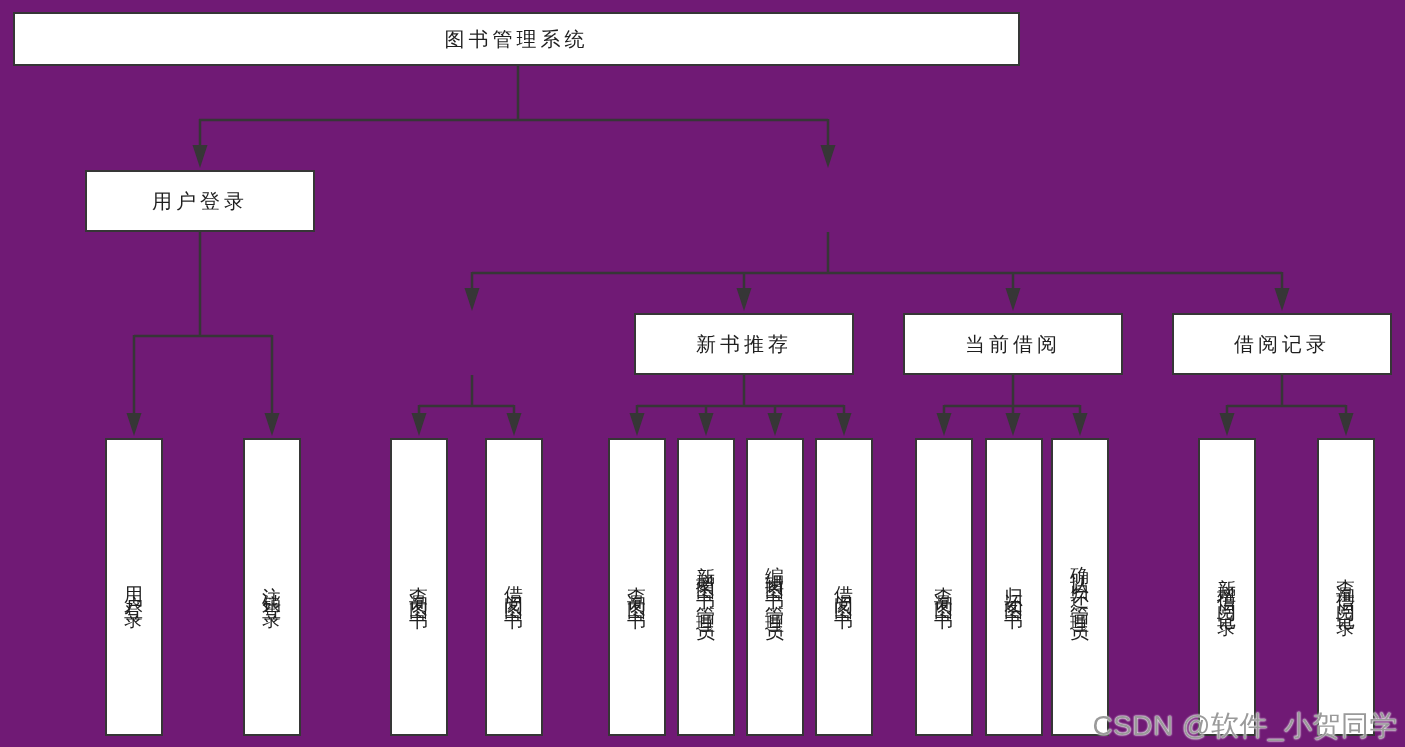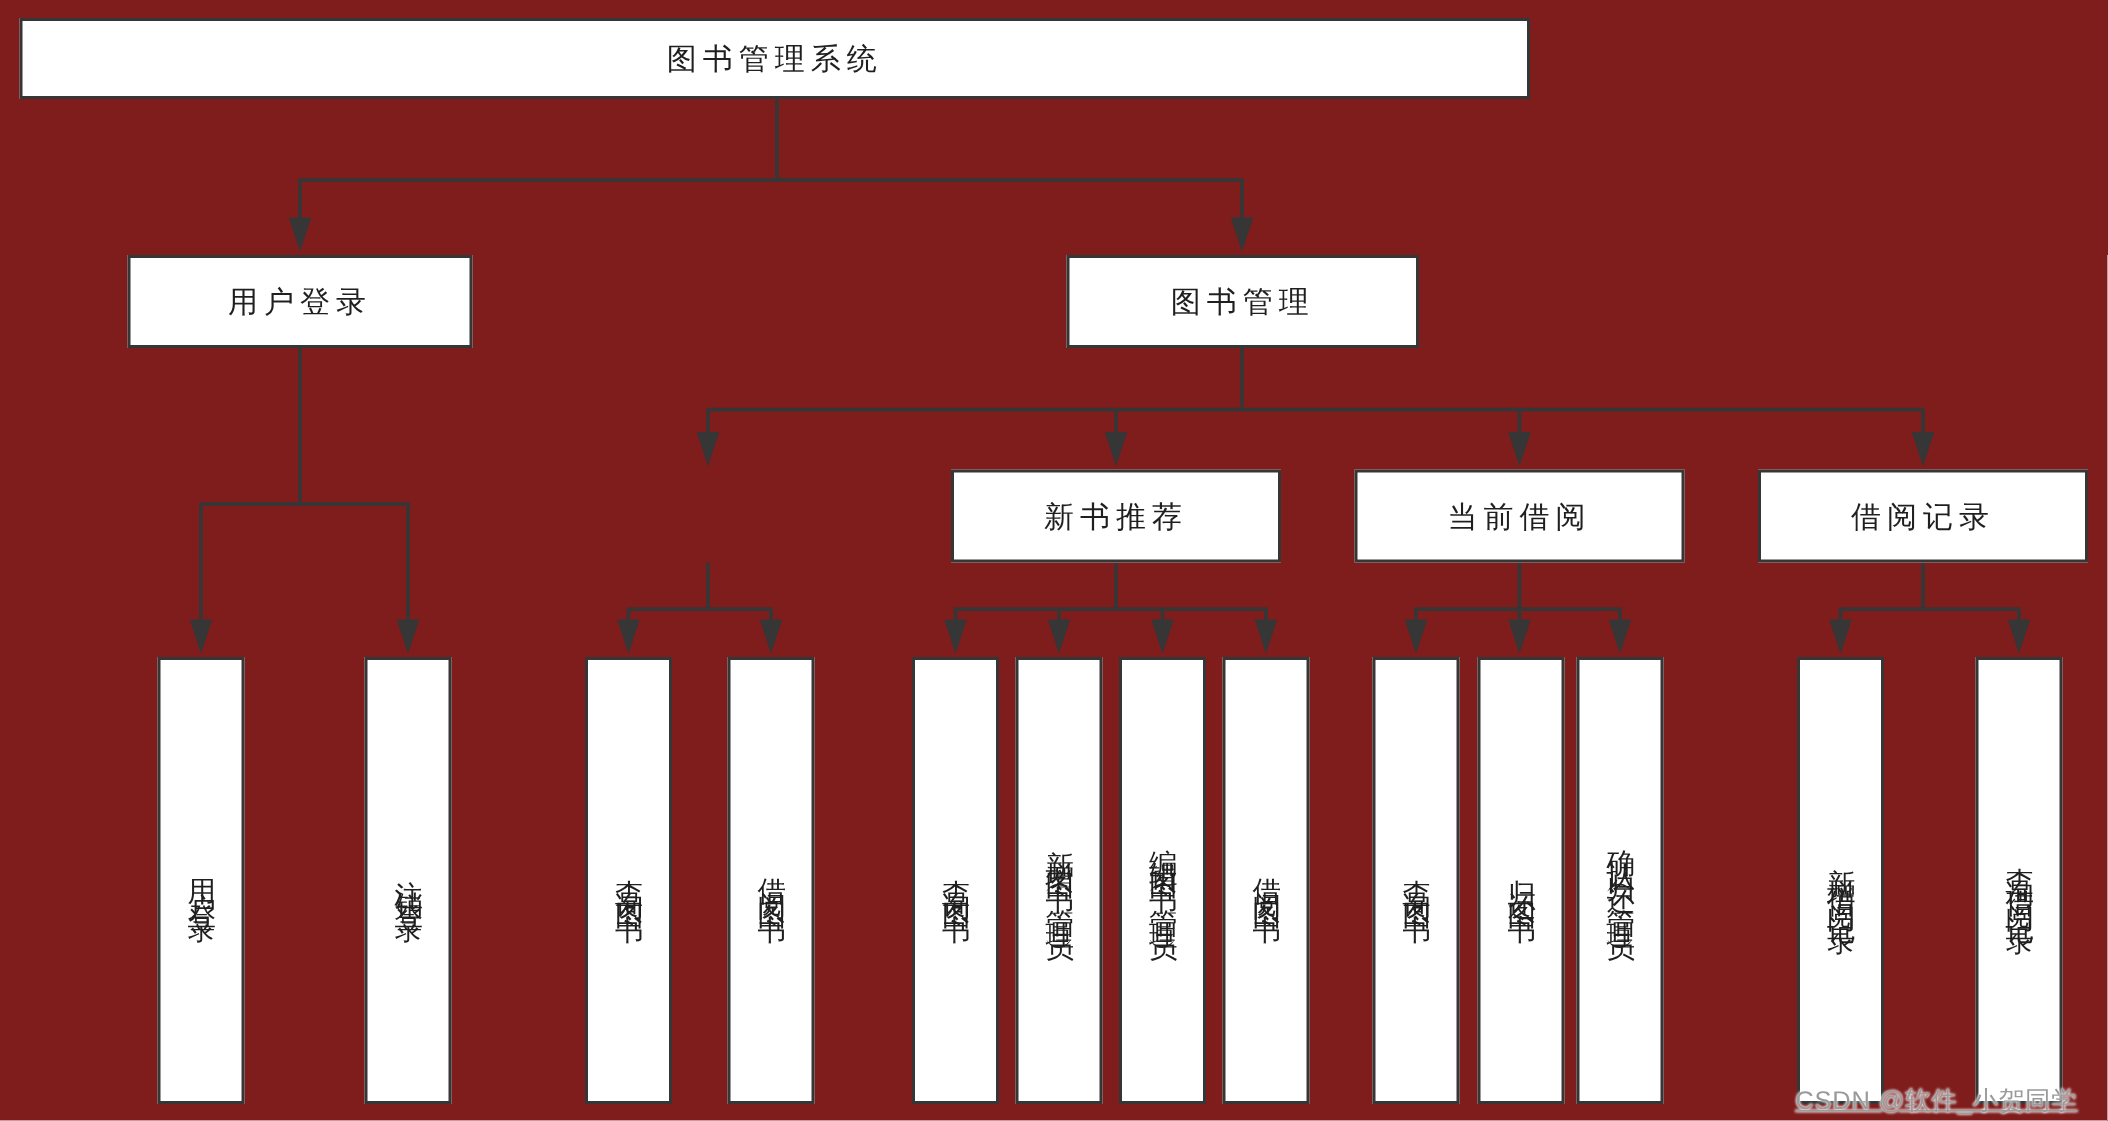--- a/index.html
+++ b/index.html
@@ -1,20 +1,20 @@
 <!DOCTYPE html>
 <html><head>
 <meta charset="utf-8">
 <style>
   html, body { margin: 0; padding: 0; background: #ffffff; }
   .canvas {
     position: relative;
     width: 1405px;
     height: 747px;
-    background: #7f1d1d;
+    background: #701a75;
     font-family: "Liberation Sans", "DejaVu Sans", sans-serif;
     overflow: hidden;
   }
   svg.wires {
     position: absolute;
     left: 0; top: 0;
     width: 1405px; height: 747px;
     z-index: 0;
   }
   .node {
@@ -61,29 +61,28 @@
   .lf-6  { left: 677px;  }
   .lf-7  { left: 746px;  }
   .lf-8  { left: 815px;  }
   .lf-9  { left: 915px;  }
   .lf-10 { left: 985px;  }
   .lf-11 { left: 1051px; }
   .lf-12 { left: 1198px; }
   .lf-13 { left: 1317px; }
   .watermark {
     position: absolute;
-    right: 20px;
+    right: 7px;
     bottom: 2px;
-    font-size: 17px;
+    font-size: 28px;
     letter-spacing: 0.5px;
     color: #9a9a9a;
     z-index: 5;
     text-shadow: 0 0 2px #ffffff, 0 0 2px #ffffff;
     white-space: nowrap;
-    text-decoration: underline;
   }
 </style>
 </head>
 <body>
 
 <div class="canvas">
 
   <svg class="wires" viewBox="0 0 1405 747" xmlns="http://www.w3.org/2000/svg" aria-hidden="true">
     <g stroke="#363636" stroke-width="2.5" fill="none">
 
@@ -123,23 +122,20 @@
       <polygon points="1338.5,413 1353.5,413 1346,436"></polygon>
     </g>
   </svg>
 
   <div class="node h-node root-node">
     <span>图书管理系统</span>
   </div>
 
   <div class="node h-node n-userlogin">
     <span>用户登录</span>
-  </div>
-  <div class="node h-node n-bookmgmt">
-    <span>图书管理</span>
   </div>
 
   <div class="node h-node n-l3 n-borrow">
     <span>新书推荐</span>
   </div>
   <div class="node h-node n-l3 n-current">
     <span>当前借阅</span>
   </div>
   <div class="node h-node n-l3 n-records">
     <span>借阅记录</span>

